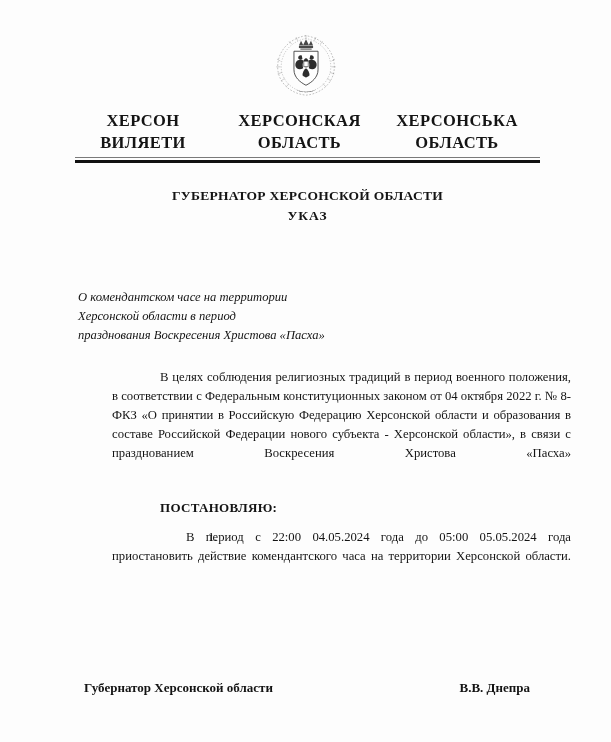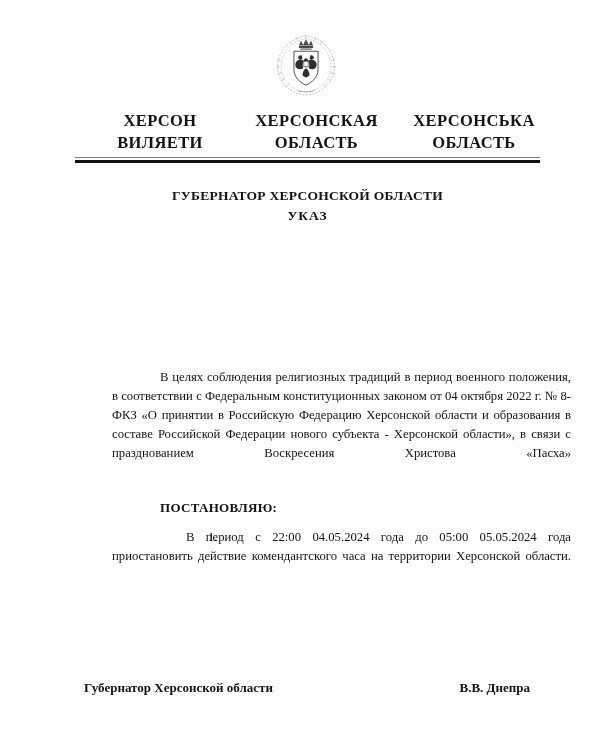--- a/index.html
+++ b/index.html
@@ -32,21 +32,21 @@
   .emblem {
     width: 72px;
     height: 68px;
     opacity: 0.88;
   }
 
   
   .letterhead {
     position: absolute;
     top: 110px;
-    left: 85px;
+    left: 68px;
     width: 465px;
     display: flex;
     justify-content: space-between;
     align-items: center;
     font-family: Liberation Serif, serif;
   }
   .lh-col {
     text-align: center;
     font-weight: bold;
     font-size: 16.5px;
@@ -216,20 +216,25 @@
     <div class="thin"></div>
     <div class="gap"></div>
     <div class="thick"></div>
   </div>
 
   <div class="doc-title">
     <div class="line1">ГУБЕРНАТОР ХЕРСОНСКОЙ ОБЛАСТИ</div>
     <div class="line2">УКАЗ</div>
   </div>
 
+  <div class="subject">
+    <div>О комендантском часе на территории</div>
+    <div>Херсонской области в период</div>
+    <div>празднования Воскресения Христова «Пасха»</div>
+  </div>
 
   <div class="body">
 
     <p class="just">В целях соблюдения религиозных традиций в период военного положения, в соответствии с Федеральным конституционных законом от 04 октября 2022 г. № 8-ФКЗ «О принятии в Российскую Федерацию Херсонской области и образования в составе Российской Федерации нового субъекта - Херсонской области», в  связи с празднованием Воскресения Христова «Пасха»</p>
 
     <div class="resolve">ПОСТАНОВЛЯЮ:</div>
 
     <p class="just clause"><span class="num">1.</span><span>В период с  22:00  04.05.2024 года до 05:00  05.05.2024 года приостановить действие комендантского часа на территории Херсонской области.</span></p>
 
 

